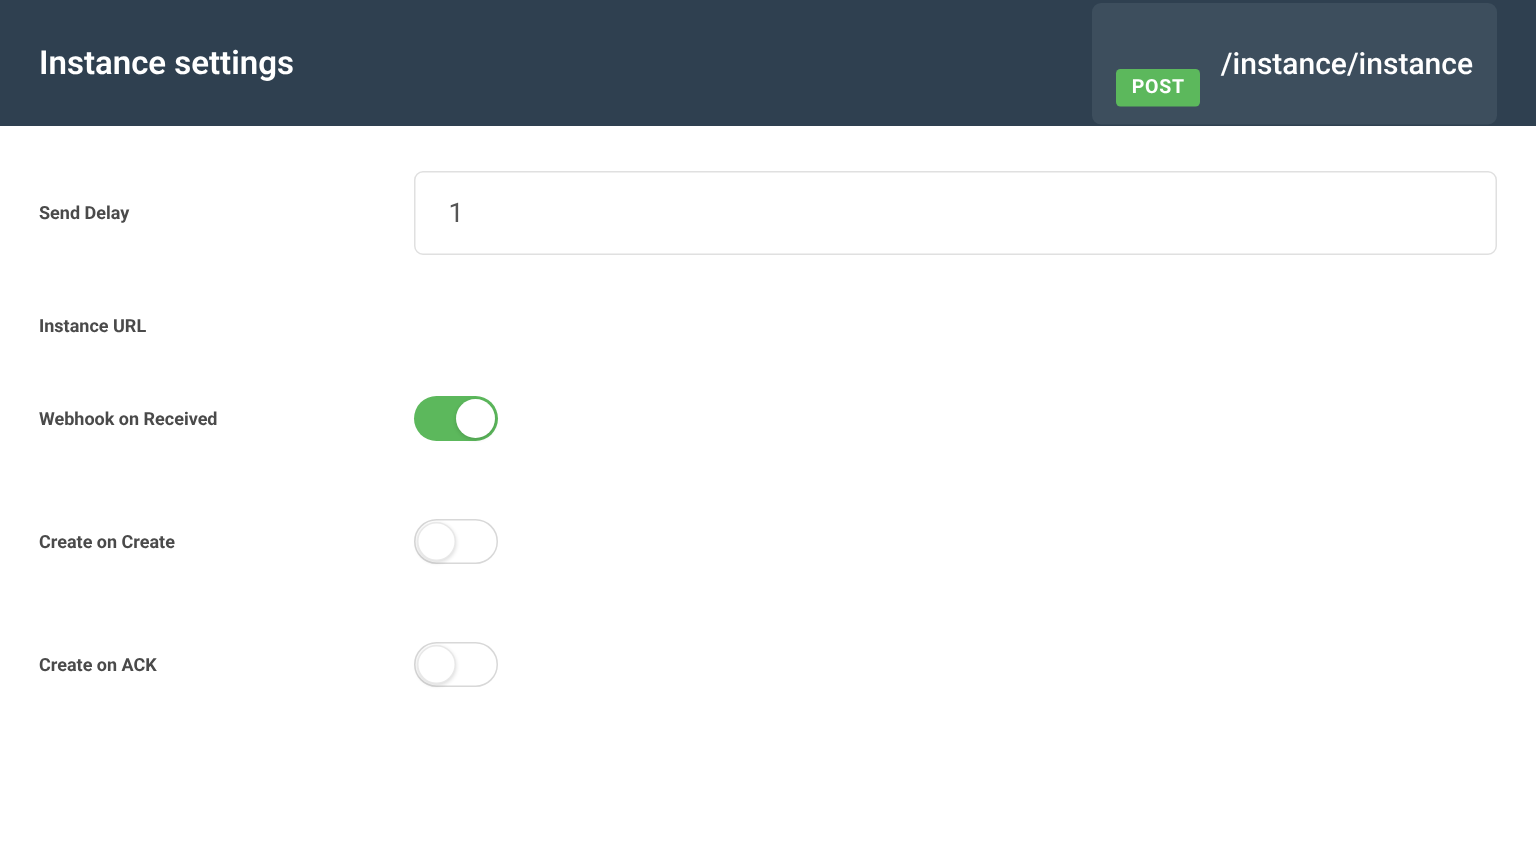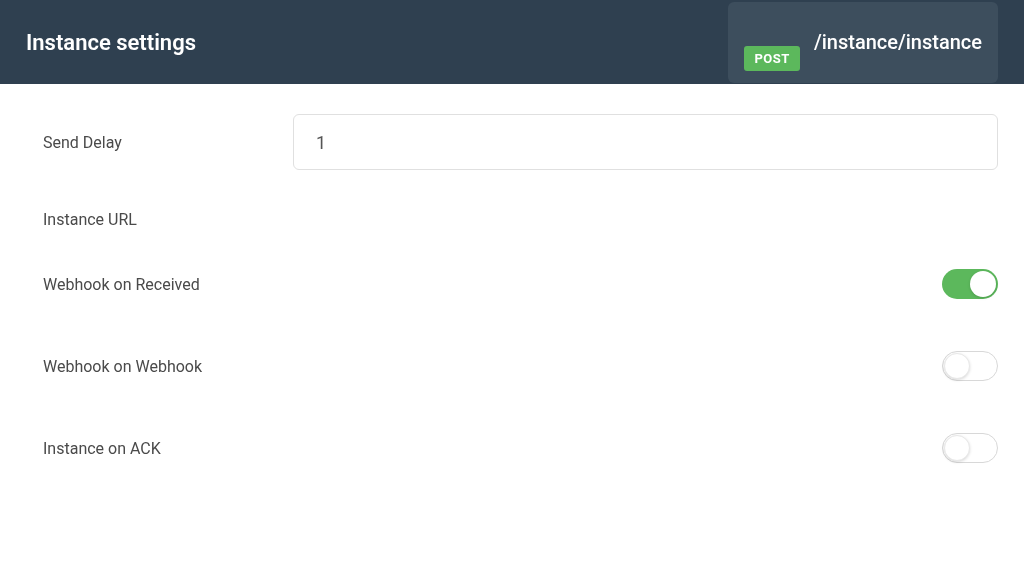--- a/index.html
+++ b/index.html
@@ -55,39 +55,38 @@
     }
     .form-row {
       display: flex;
       align-items: center;
       margin-bottom: 40px;
     }
     .form-label {
       width: 250px;
       flex-shrink: 0;
       color: #4a4a4a;
-      font-size: 16px;
-      font-weight: 400;
-      margin-left: 17px;
+      font-size: 12px;
+      font-weight: 700;
     }
     .form-input {
       flex: 1;
       height: 56px;
       border: 1px solid #e0e0e0;
       border-radius: 6px;
       padding: 0 22px;
       font-size: 18px;
       color: #555555;
       outline: none;
       font-family: inherit;
     }
     .toggle-row {
       display: flex;
       align-items: center;
-      justify-content: space-between;
+      justify-content: flex-start;
       margin-bottom: 52px;
     }
     .toggle {
       position: relative;
       width: 56px;
       height: 30px;
       border-radius: 15px;
       cursor: pointer;
       transition: background 0.2s;
     }
@@ -140,26 +139,26 @@
   </div>
 
   <div class="toggle-row">
     <label class="form-label">Webhook on Received</label>
     <div class="toggle on">
       <div class="toggle-knob"></div>
     </div>
   </div>
 
   <div class="toggle-row">
-    <label class="form-label">Webhook on Webhook</label>
+    <label class="form-label">Create on Create</label>
     <div class="toggle off">
       <div class="toggle-knob"></div>
     </div>
   </div>
 
   <div class="toggle-row">
-    <label class="form-label">Instance on ACK</label>
+    <label class="form-label">Create on ACK</label>
     <div class="toggle off">
       <div class="toggle-knob"></div>
     </div>
   </div>
 
 </div>
 
 </body></html>

